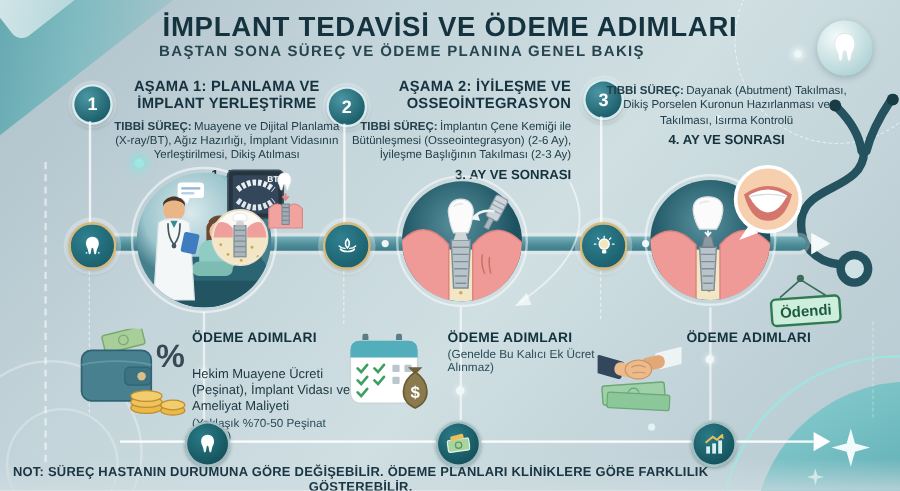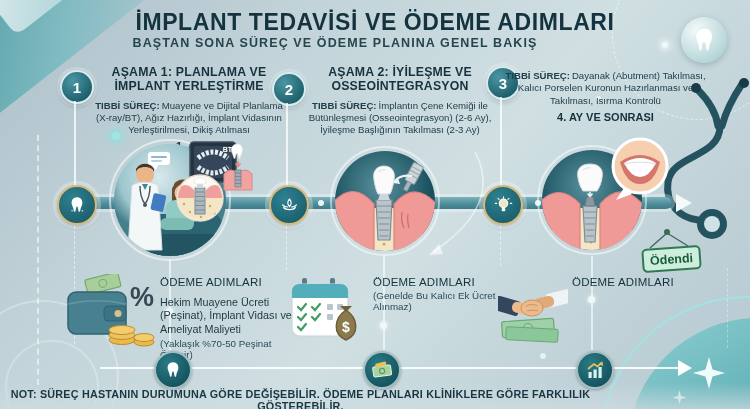--- a/index.html
+++ b/index.html
@@ -30,22 +30,22 @@
   .col-head .time{font-size:11px;font-weight:800;margin-top:4px;color:#15323d;}
   
   .band{height:12px;border-radius:6px;background:linear-gradient(#7ab3bc,#4c8b97 60%,#3d7d89);
     box-shadow:0 0 0 3px rgba(255,255,255,.28);}
   .gold-node{width:36px;height:36px;border-radius:50%;
     background:radial-gradient(circle at 38% 32%,#2f8190,#1c616f 75%);
     border:2px solid #d7ba79;box-shadow:0 0 0 4px rgba(255,255,255,.30),0 2px 4px rgba(10,40,50,.3);
     display:flex;align-items:center;justify-content:center;}
   .band-dot{width:6px;height:6px;border-radius:50%;background:rgba(255,255,255,.9);}
   
-  .pay-text .h{font-size:11.5px;font-weight:400;color:#13323d;letter-spacing:.2px;}
-  .pay-text .b{font-size:10.8px;line-height:1.24;color:#1d3742;margin-top:8px;}
+  .pay-text .h{font-size:11.5px;font-weight:700;color:#13323d;letter-spacing:.2px;}
+  .pay-text .b{font-size:10.8px;line-height:1.24;color:#1d3742;margin-top:18px;}
   .pay-text .n{font-size:9.8px;color:#2c4c58;margin-top:2px;}
   
   .bot-node{width:34px;height:34px;border-radius:50%;
     background:radial-gradient(circle at 38% 32%,#2a7b87,#14525c 78%);
     border:2px solid rgba(255,255,255,.6);box-shadow:0 1px 3px rgba(10,40,50,.35);
     display:flex;align-items:center;justify-content:center;}
   .note{left:0;top:388px;width:601px;text-align:center;font-size:10.8px;font-weight:800;
     letter-spacing:.2px;color:#1a3642;}
 </style>
 </head>
@@ -96,26 +96,27 @@
   <div class="abs solidv" style="left:74px;top:101px;height:85px;"></div>
   <div class="abs solidv" style="left:286px;top:103px;height:83px;"></div>
   <div class="abs solidv" style="left:500px;top:97px;height:89px;"></div>
   <div class="abs dashv" style="left:37px;top:135px;height:250px;"></div>
 
   <div class="abs col-head" style="left:88px;top:66px;width:202px;">
     <div class="t">AŞAMA 1: PLANLAMA VE İMPLANT YERLEŞTİRME</div>
     <div class="p"><b>TIBBİ SÜREÇ:</b><span>Muayene ve Dijital Planlama (X-ray/BT), Ağız Hazırlığı, İmplant Vidasının Yerleştirilmesi, Dikiş Atılması</span></div>
     <div class="time">1. AY</div>
   </div>
-  <div class="abs col-head" style="left:304px;top:66px;width:192px;">
+  <div class="abs col-head" style="left:284px;top:66px;width:192px;text-align:right;">
     <div class="t">AŞAMA 2: İYİLEŞME VE OSSEOİNTEGRASYON</div>
     <div class="p"><b>TIBBİ SÜREÇ:</b><span>İmplantın Çene Kemiği ile Bütünleşmesi (Osseointegrasyon) (2-6 Ay), İyileşme Başlığının Takılması (2-3 Ay)</span></div>
+    <div class="time">3. AY VE SONRASI</div>
   </div>
   <div class="abs col-head" style="left:503px;top:64px;width:205px;">
-    <div class="p"><b>TIBBİ SÜREÇ:</b><span>Dayanak (Abutment) Takılması, Kalıcı Porselen Kuronun Hazırlanması ve Takılması, Isırma Kontrolü</span></div>
+    <div class="p"><b>TIBBİ SÜREÇ:</b><span>Dayanak (Abutment) Takılması, Dikiş Porselen Kuronun Hazırlanması ve Takılması, Isırma Kontrolü</span></div>
     <div class="time">4. AY VE SONRASI</div>
   </div>
 
   <div class="abs band" style="left:70px;top:197px;width:602px;"></div>
   <div class="abs" style="left:676px;top:194px;width:0;height:0;border-left:16px solid #f4fafa;border-top:9px solid transparent;border-bottom:9px solid transparent;"></div>
   <div class="abs band-dot" style="left:120px;top:200px;"></div>
   <div class="abs band-dot" style="left:318px;top:200px;"></div>
   <div class="abs band-dot" style="left:535px;top:200px;"></div>
 
   <div class="abs gold-node" style="left:57px;top:185px;">

